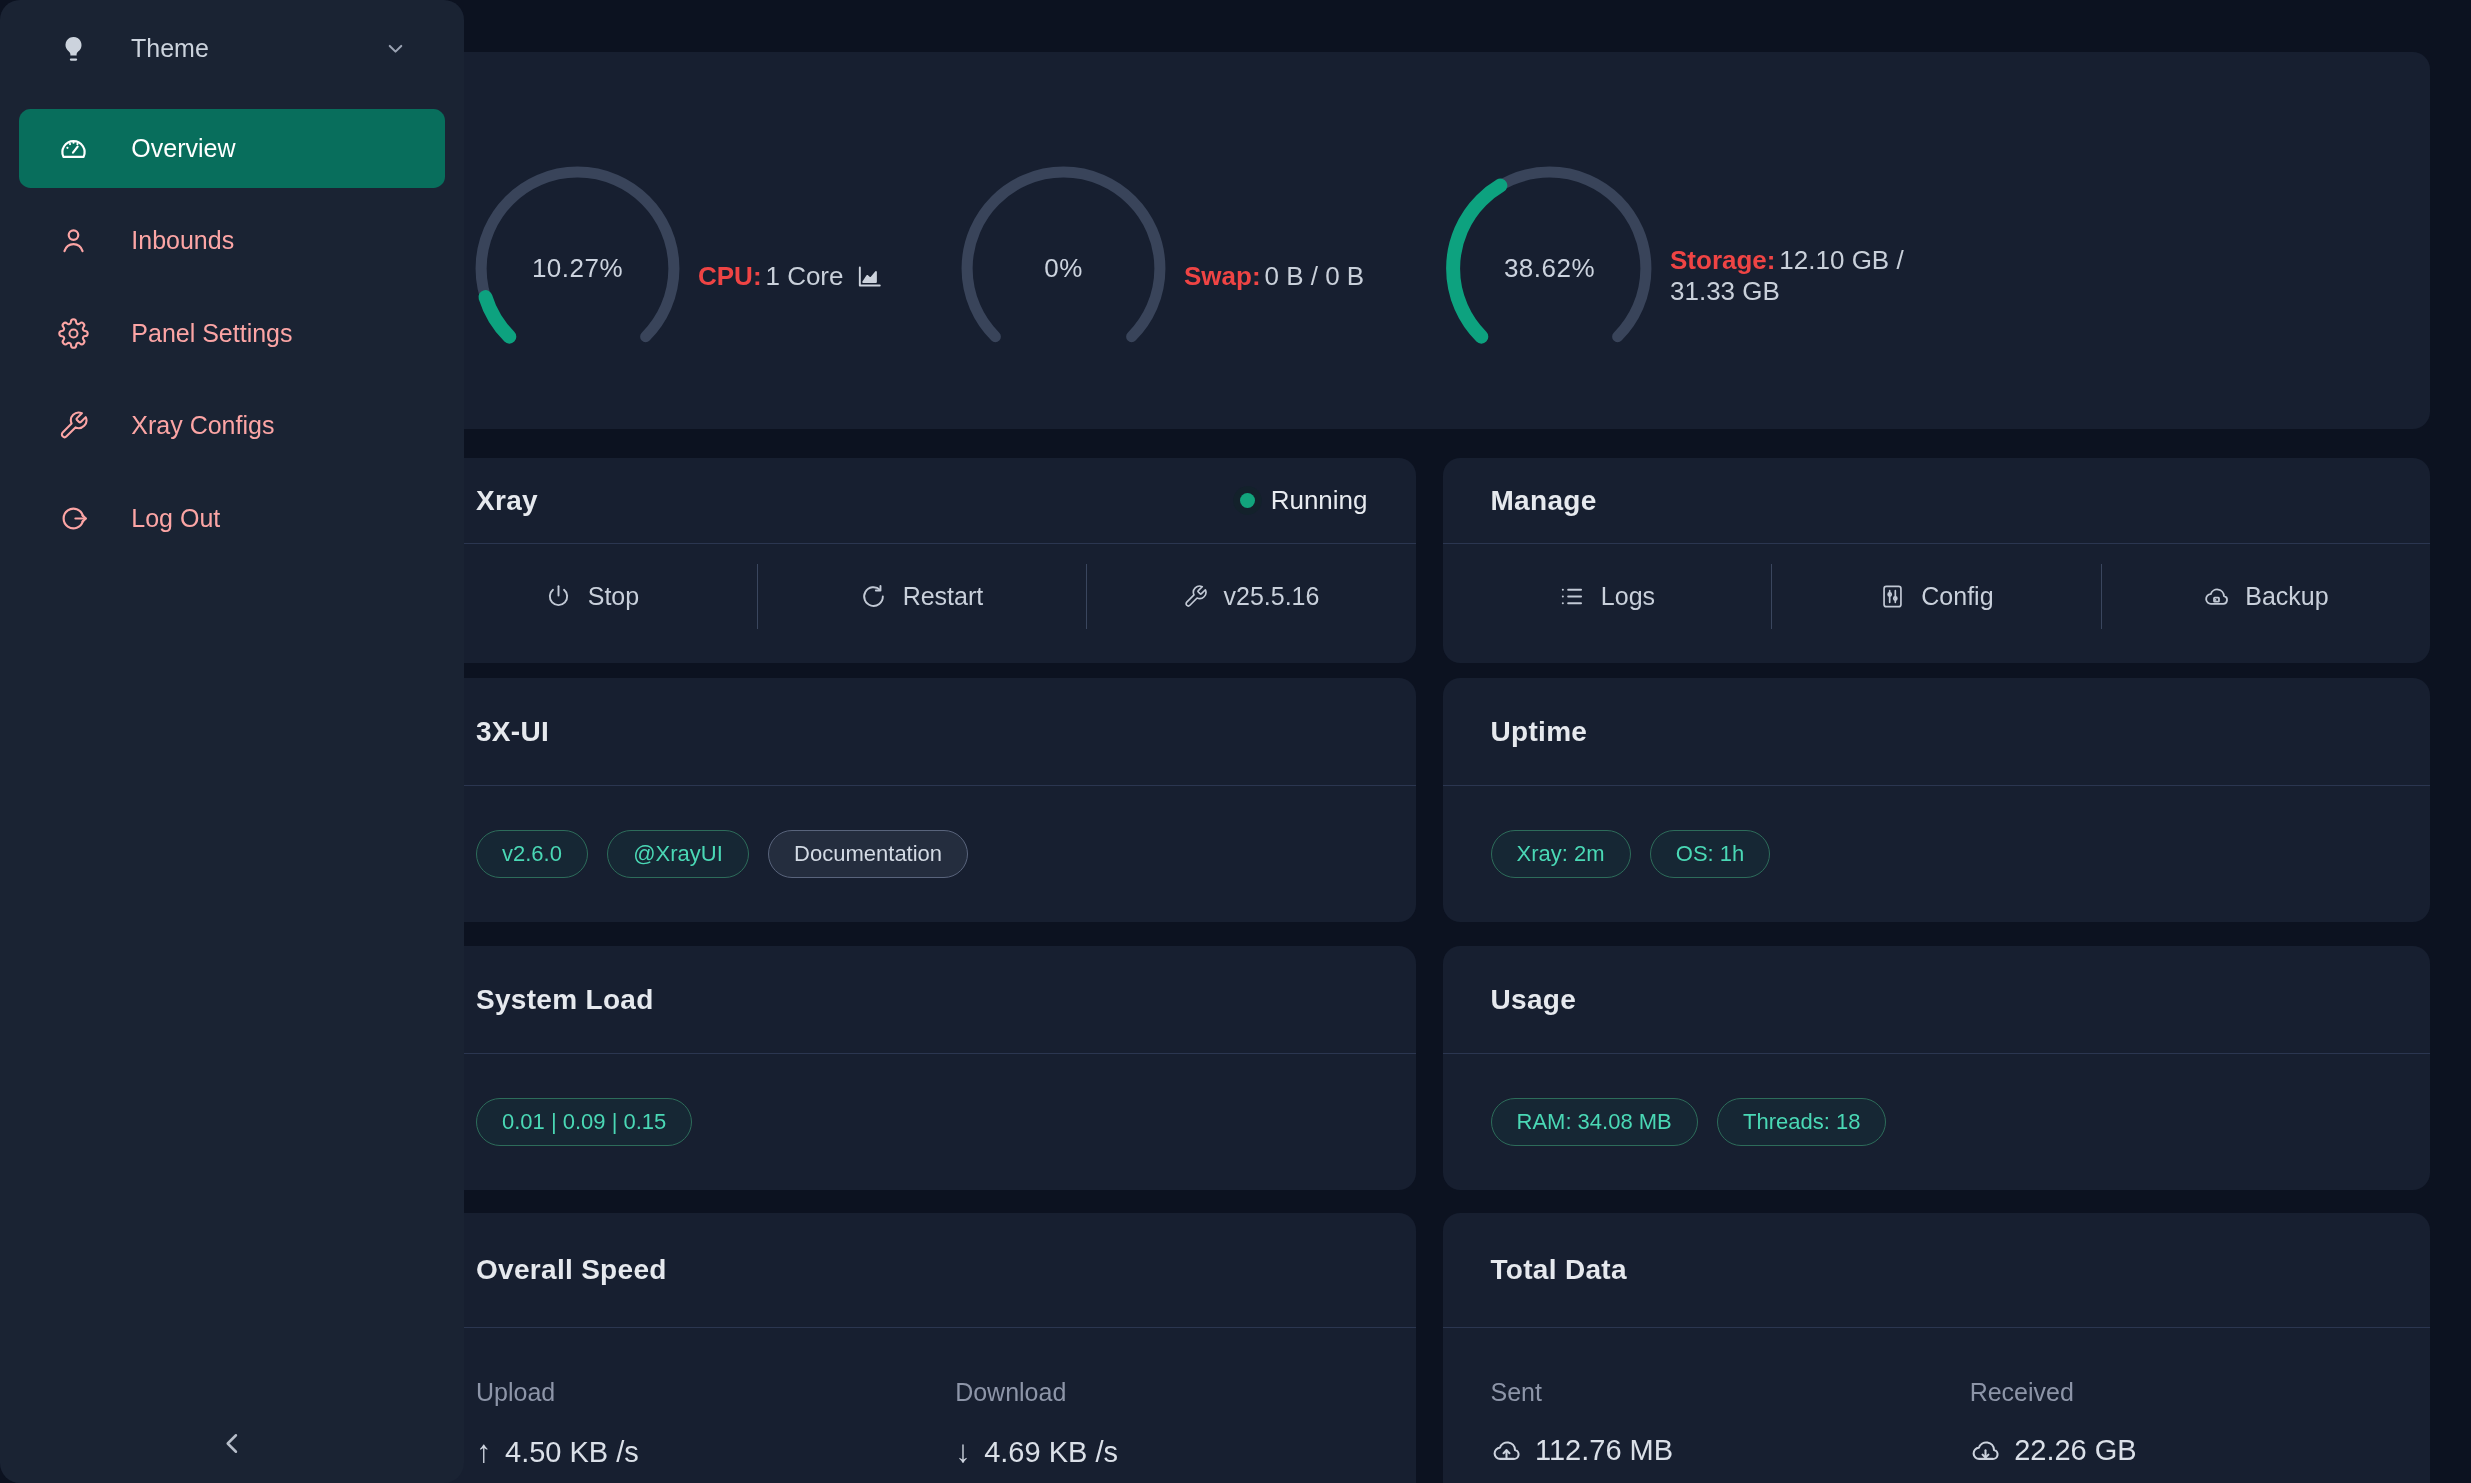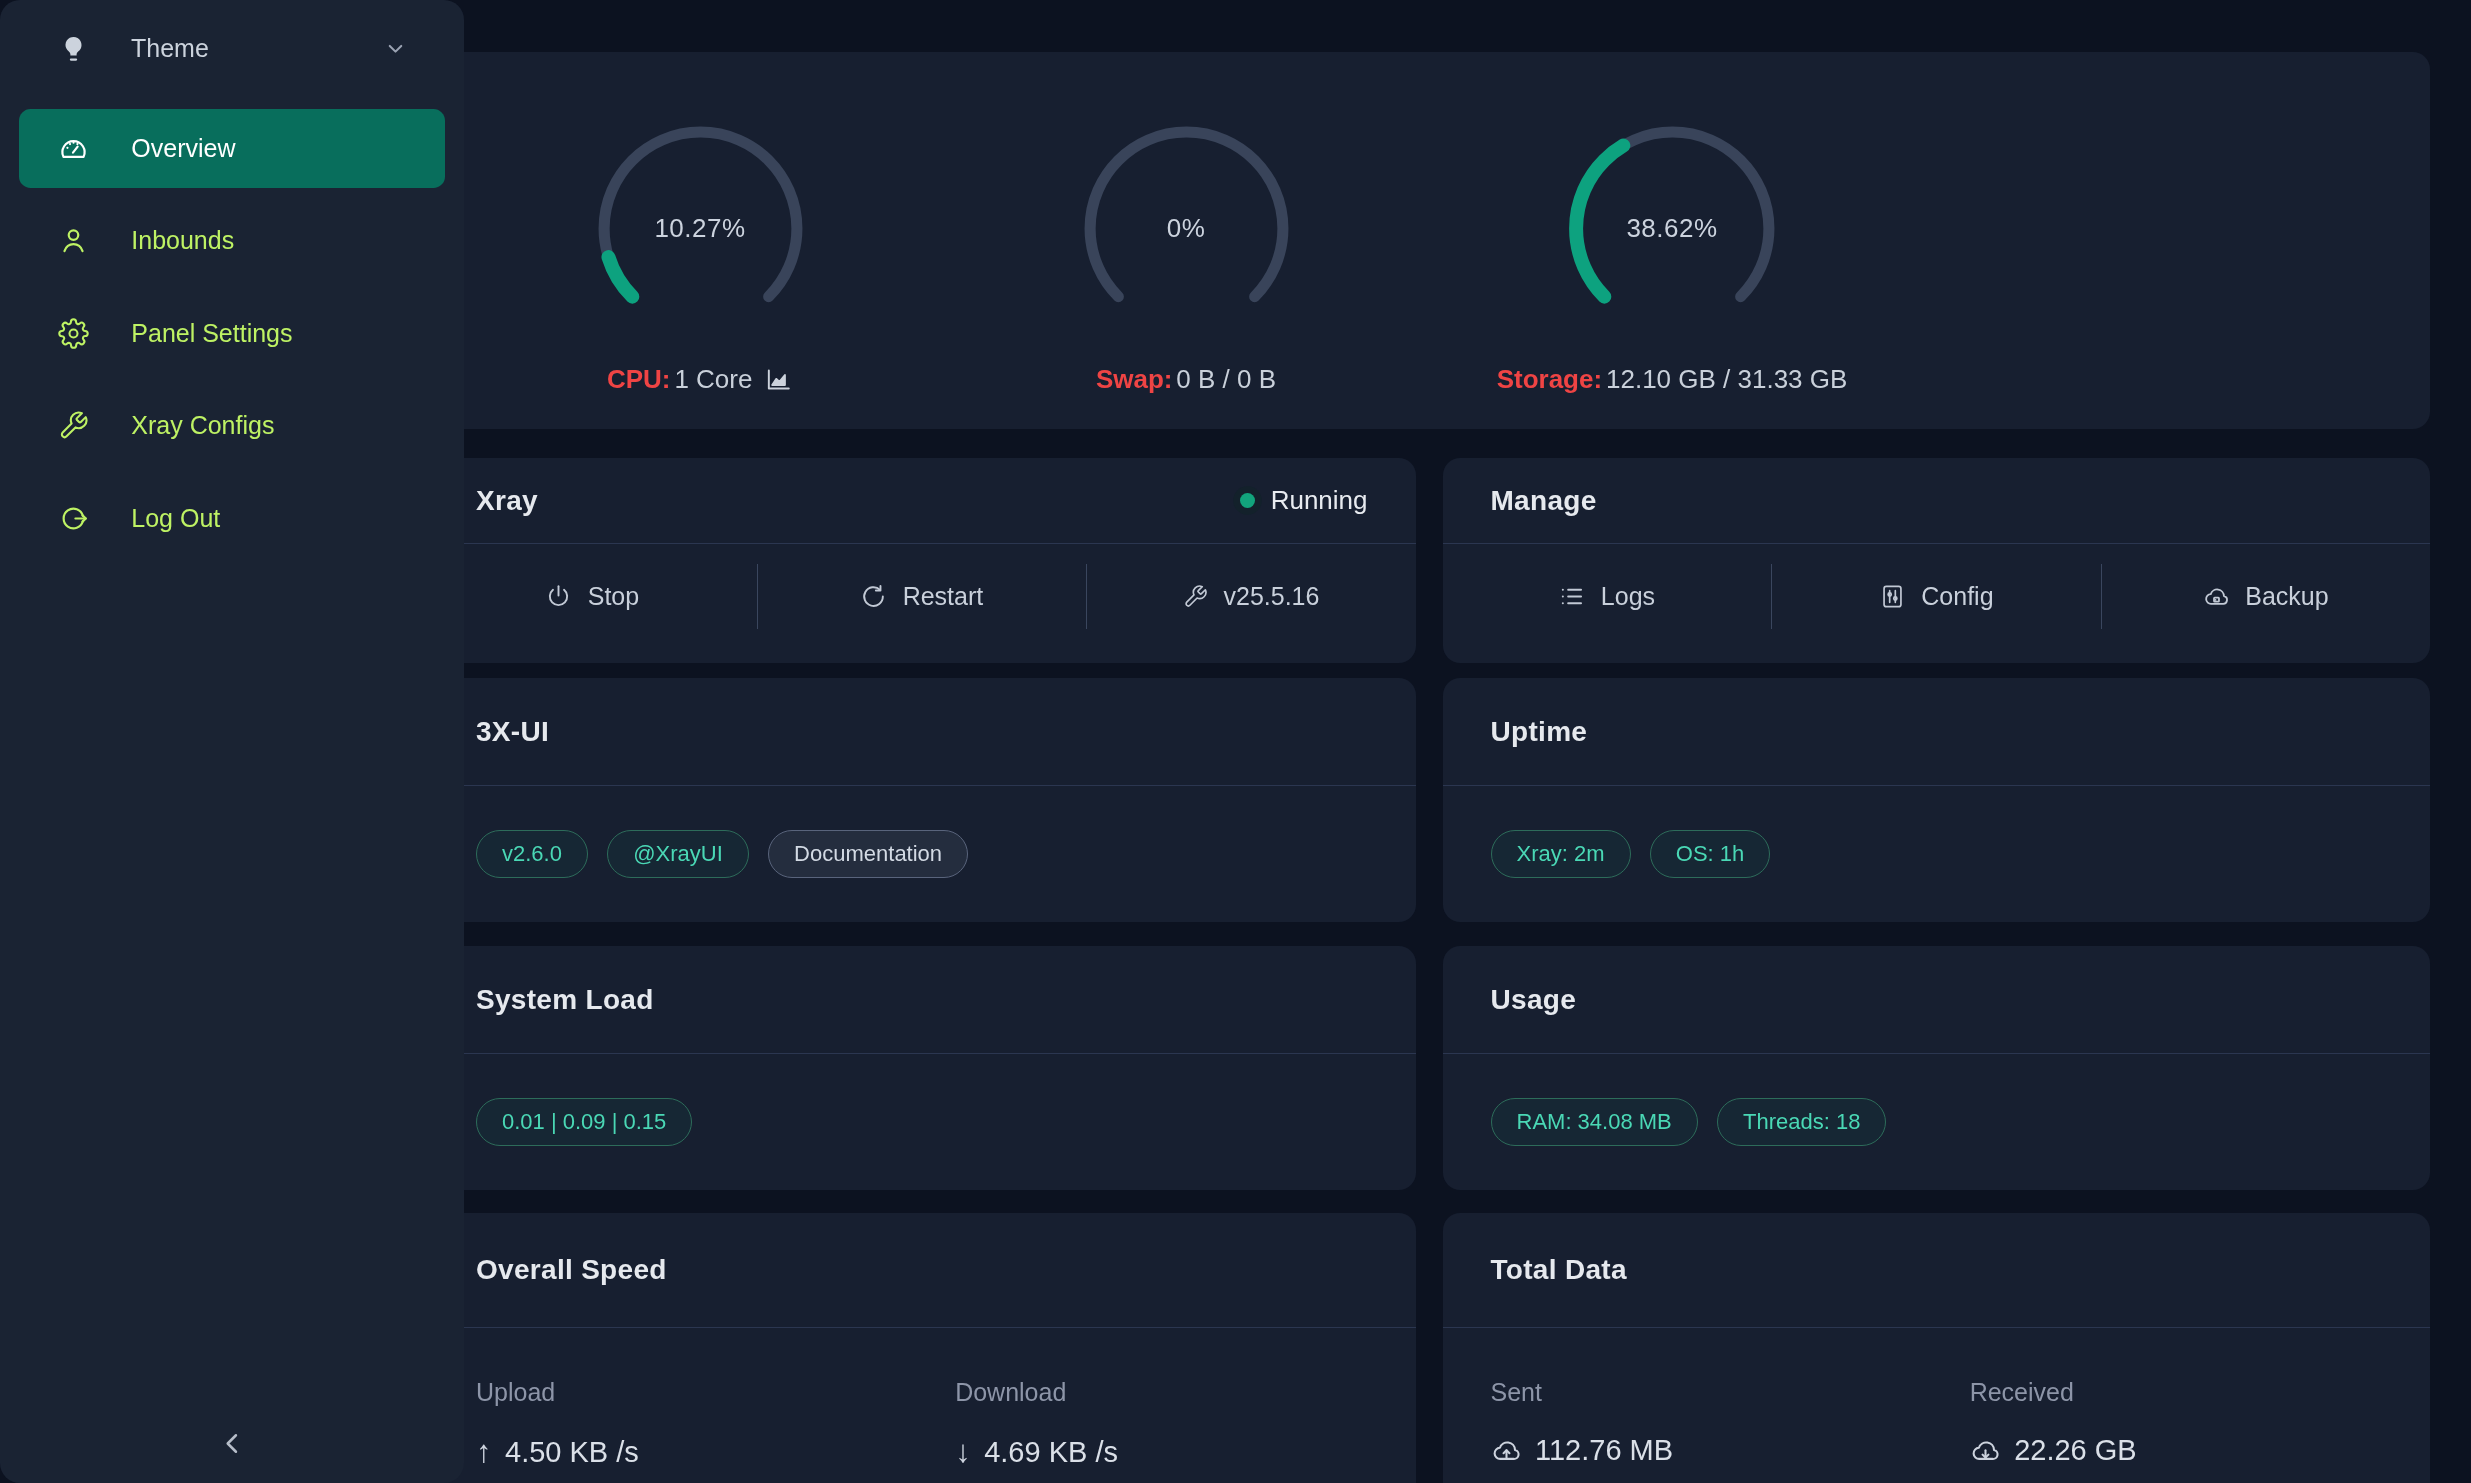--- a/index.html
+++ b/index.html
@@ -28,37 +28,37 @@
   }
   .theme-row {
     height:97px; display:flex; align-items:center;
     padding:0 56px 0 58px; cursor:pointer; color:#ccd3dd;
   }
   .theme-row .label { margin-left:42px; font-size:25px; }
   .theme-row .chev { margin-left:auto; color:#9aa2b2; }
   .nav { display:flex; flex-direction:column; gap:13.5px; padding:11.6px 19.3px 0; }
   .nav-item {
     height:79px; border-radius:11.6px; display:flex; align-items:center;
-    padding-left:39px; cursor:pointer; color:#bef264; font-size:25px;
+    padding-left:39px; cursor:pointer; color:#fca5a5; font-size:25px;
   }
   .nav-item .label { margin-left:42px; }
   .nav-item.active { background:var(--accent); color:#ffffff; }
   .collapse-btn {
     position:absolute; bottom:23px; left:0; width:100%;
     display:flex; justify-content:center; color:#b6bdc9; cursor:pointer;
   }
 
   
   .main { margin-left:386px; padding:52px 42px 0; }
 
   .card { background:var(--card); border-radius:17.4px; }
 
   
   .gauges-card { height:377px; display:grid; grid-template-columns:repeat(4,1fr); padding:0 29px; }
-  .gauge-col { display:flex; flex-direction:column; align-items:center; padding-top:56px; }
+  .gauge-col { display:flex; flex-direction:row; align-items:center; padding-top:56px; }
   .gauge-wrap { position:relative; width:241px; height:241px; }
   .gauge-wrap svg { width:241px; height:241px; }
   .gauge-track { stroke:var(--gauge-track); }
   .gauge-fill  { stroke:var(--gauge-fill); }
   .gauge-value {
     position:absolute; inset:0; display:flex; align-items:center; justify-content:center;
     font-size:26px; color:#ccd3de; letter-spacing:0.5px;
   }
   .gauge-label { margin-top:15.4px; font-size:26px; color:#c9d0da; display:flex; align-items:center; gap:11.6px; }
   .gauge-label b { color:#ef4444; font-weight:700; margin-right:3.9px; }

